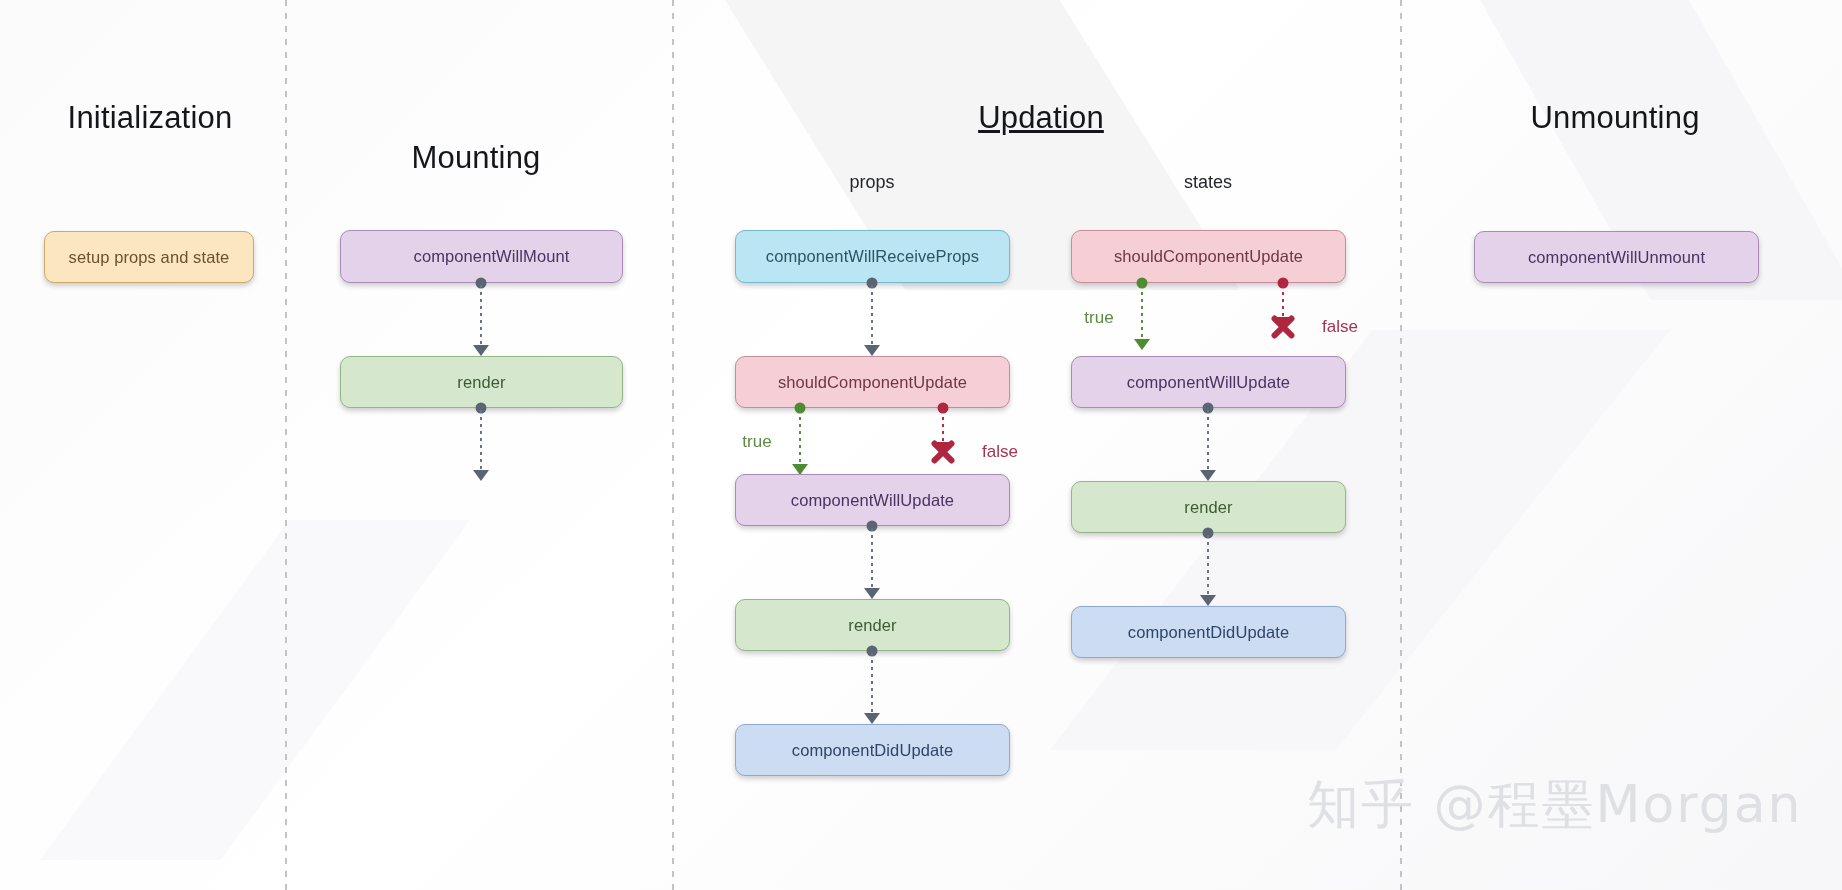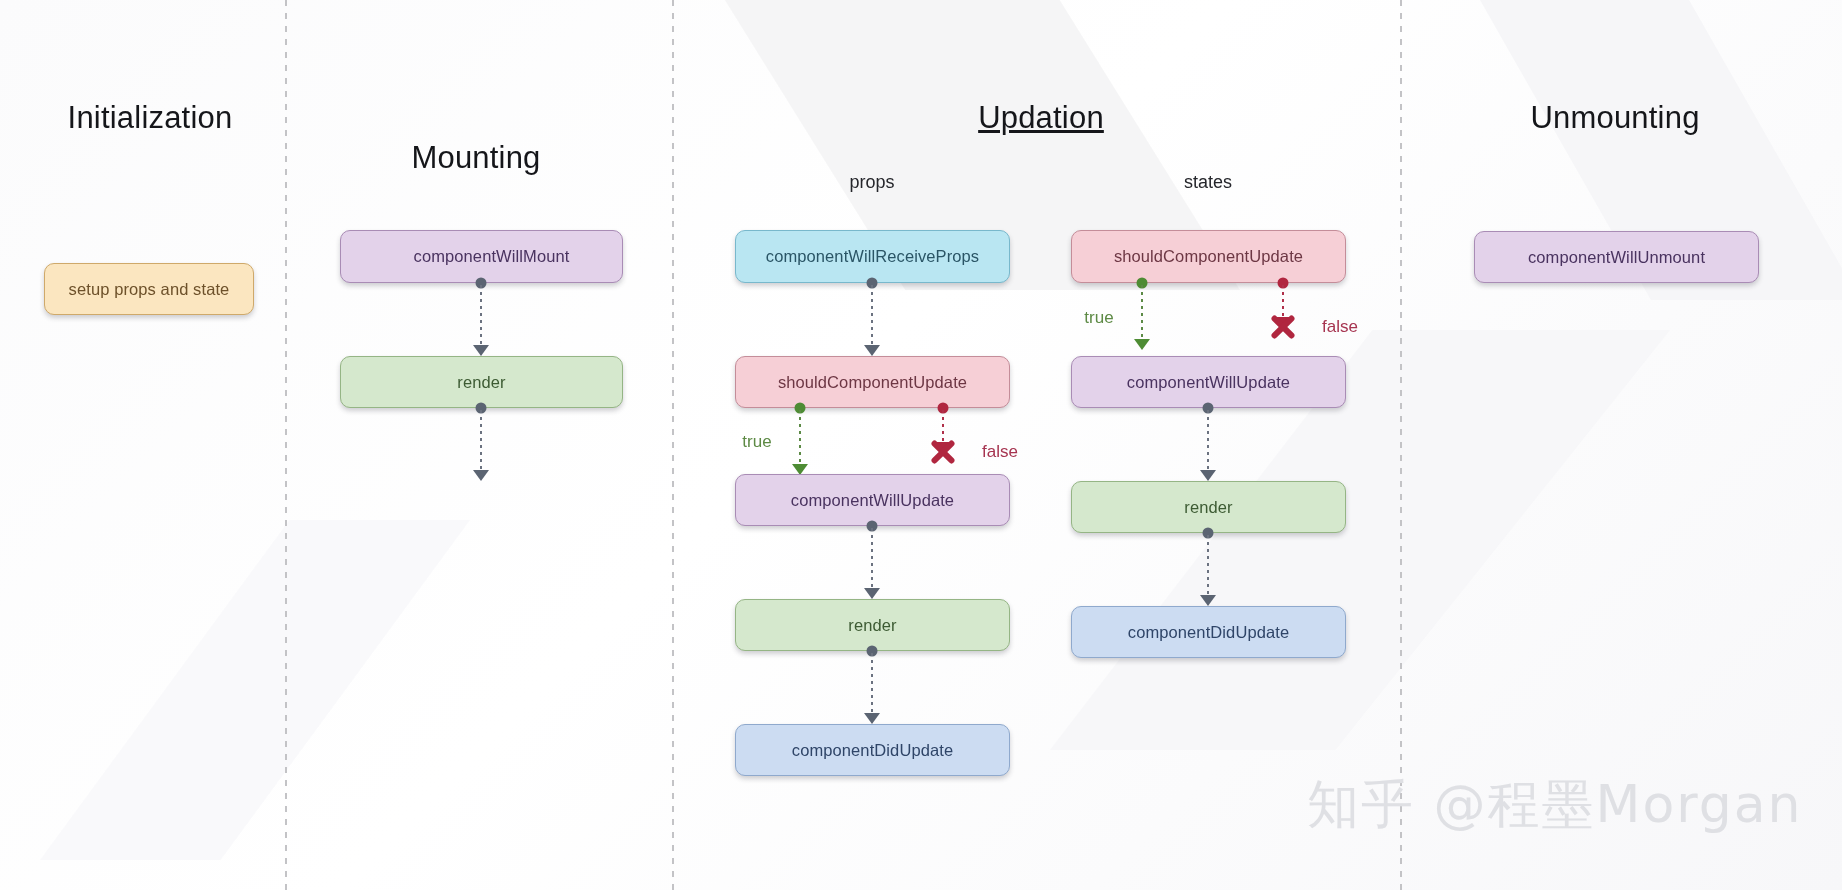--- a/index.html
+++ b/index.html
@@ -187,21 +187,21 @@
   <div class="divider" style="left:1400px;"></div>
 
   <div class="col-title" style="left:150px; top:100px;">Initialization</div>
   <div class="col-title" style="left:476px; top:100px;margin-top:40px;">Mounting</div>
   <div class="col-title" style="left:1041px; top:100px;text-decoration:underline;">Updation</div>
   <div class="col-title" style="left:1615px; top:100px;">Unmounting</div>
 
   <div class="sub-title" style="left:872px; top:172px;">props</div>
   <div class="sub-title" style="left:1208px; top:172px;">states</div>
 
-  <div class="node n-orange" style="left:44px; top:231px; width:210px; height:52px;margin-top:32px;">setup props and state</div>
+  <div class="node n-orange" style="left:44px; top:231px; width:210px; height:52px;">setup props and state</div>
 
   <div class="node n-purple" style="left:340px; top:230px; width:283px; height:53px;padding-left:20px;">componentWillMount</div>
   <div class="dot" style="left:481px; top:283px;"></div>
   <div class="conn" style="left:481px; top:285px; height:62px;"></div>
   <div class="arrow" style="left:481px; top:345px;"></div>
 
   <div class="node n-green" style="left:340px; top:356px; width:283px; height:52px;">render</div>
   <div class="dot" style="left:481px; top:408px;"></div>
   <div class="conn" style="left:481px; top:410px; height:62px;"></div>
   <div class="arrow" style="left:481px; top:470px;"></div>

